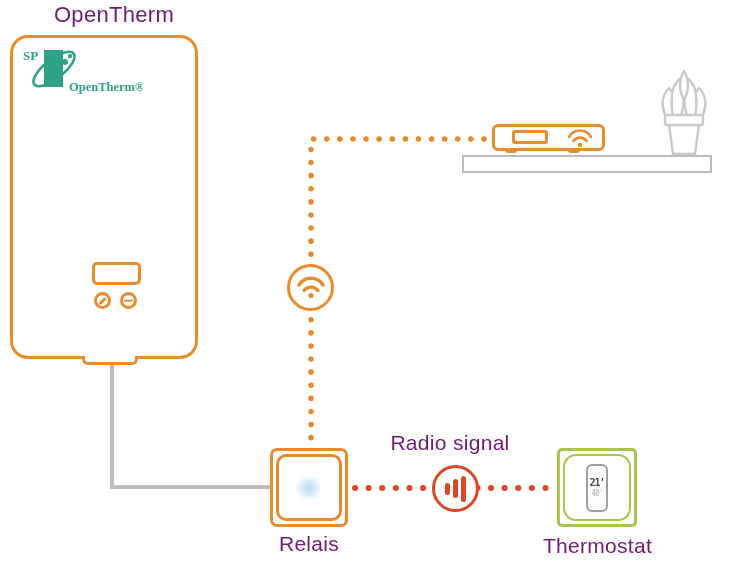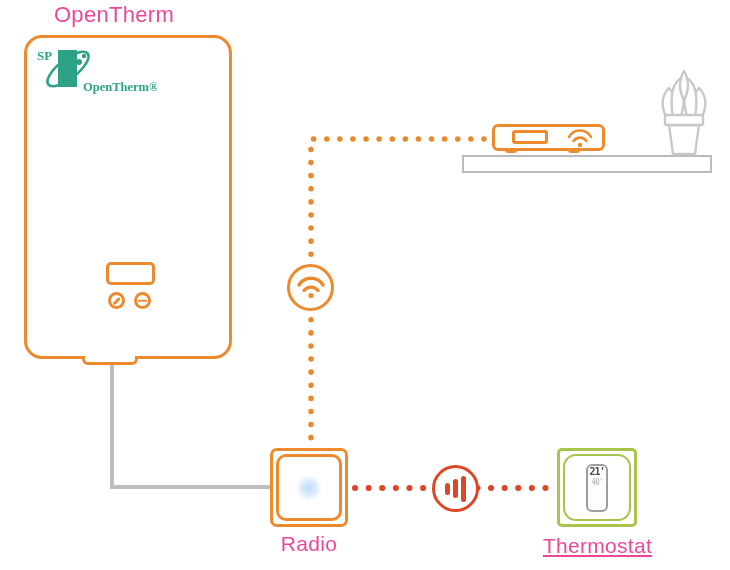--- a/index.html
+++ b/index.html
@@ -2,24 +2,24 @@
 <html><head>
 <meta charset="utf-8">
 <style>
   * { margin:0; padding:0; box-sizing:border-box; }
   html,body { background:#ffffff; }
   body { font-family:"Liberation Sans", sans-serif; color:#3e3e3e; }
   .stage { position:relative; width:730px; height:570px; background:#fff; overflow:hidden; }
 
   .lines-layer { position:absolute; left:0; top:0; width:730px; height:570px; z-index:1; }
 
-  .label { position:absolute; font-size:21px; letter-spacing:.3px; color:#ec4899; text-align:center; z-index:4; }
+  .label { position:absolute; font-size:21px; letter-spacing:.3px; color:#701a75; text-align:center; z-index:4; }
 
   
-  .boiler { position:absolute; left:24px; top:35px; width:208px; height:324px;
+  .boiler { position:absolute; left:10px; top:35px; width:188px; height:324px;
             border:3px solid #EC8A2E; border-radius:18px; background:#fff; z-index:2; }
   .boiler-logo { position:absolute; left:8px; top:5px; }
   .boiler-display { position:absolute; left:79px; top:224px; width:49px; height:23px;
             border:3px solid #EC8A2E; border-radius:5px; background:#fff; }
   .knob { position:absolute; width:17px; height:17px; border:3px solid #EC8A2E; border-radius:50%; }
   .knob::before { content:""; position:absolute; left:1px; top:50%; width:9px; height:2.6px;
             background:#EC8A2E; border-radius:2px; }
   .knob-left  { left:81px; top:254px; }
   .knob-left::before  { transform:translateY(-50%) rotate(-45deg); }
   .knob-right { left:107px; top:254px; }
@@ -59,21 +59,21 @@
   .relay-light { width:26px; height:26px; border-radius:50%;
            background:radial-gradient(circle, #BEDCF6 0%, rgba(190,220,246,.55) 40%, rgba(190,220,246,0) 72%); }
 
   
   .thermostat { position:absolute; left:557px; top:448px; width:80px; height:79px;
            border:3px solid #A8C44C; border-radius:5px; background:#fff; z-index:3; }
   .thermostat-inner { position:absolute; inset:3px; border:2.5px solid #A8C44C; border-radius:13px;
            background:#fff; }
   .thermo-display { position:absolute; left:50%; top:50%; transform:translate(-50%,-50%);
            width:22px; height:48px; border:2px solid #9E9E9E; border-radius:6px; background:#fdfdfd;
-           display:flex; flex-direction:column; align-items:center; gap:1px; }
+           display:flex; flex-direction:column; align-items:center; justify-content:center; gap:1px; }
   .thermo-temp { font-family:"DejaVu Sans Mono", monospace; font-weight:bold; font-size:10px;
            letter-spacing:-1px; color:#4a4a4a; }
   .thermo-temp-sub { font-family:"DejaVu Sans Mono", monospace; font-weight:bold; font-size:8px;
            letter-spacing:-1px; color:#c6c6c6; }
 </style>
 </head>
 <body>
 
 <div class="stage">
 
@@ -136,38 +136,39 @@
   <div class="badge wifi-badge">
     <svg width="30" height="23" viewBox="0 0 30 23">
       <g fill="none" stroke="#EC8A2E" stroke-width="3.4" stroke-linecap="round">
         <path d="M3,9 A 14,14 0 0 1 27,9"></path>
         <path d="M8,14.5 A 9,9 0 0 1 22,14.5"></path>
       </g>
       <circle cx="15" cy="19.5" r="2.6" fill="#EC8A2E"></circle>
     </svg>
   </div>
 
+  <div class="label" style="left:370px; top:431px; width:160px;">Radio signal</div>
   <div class="badge radio-badge">
     <span class="radio-bars">
         <i></i>
         <i></i>
         <i></i>
       </span>
   </div>
 
   <div class="relay">
     <div class="relay-inner">
       <div class="relay-light"></div>
     </div>
   </div>
-  <div class="label" style="left:259px; top:532px; width:100px;">Radio</div>
+  <div class="label" style="left:259px; top:532px; width:100px;">Relais</div>
 
   <div class="thermostat">
     <div class="thermostat-inner">
       <div class="thermo-display">
         <span class="thermo-temp">21'</span>
         <span class="thermo-temp-sub">40'</span>
       </div>
     </div>
   </div>
-  <div class="label" style="left:535px; top:534px; width:125px;text-decoration:underline;">Thermostat</div>
+  <div class="label" style="left:535px; top:534px; width:125px;">Thermostat</div>
 
 </div>
 
 </body></html>

